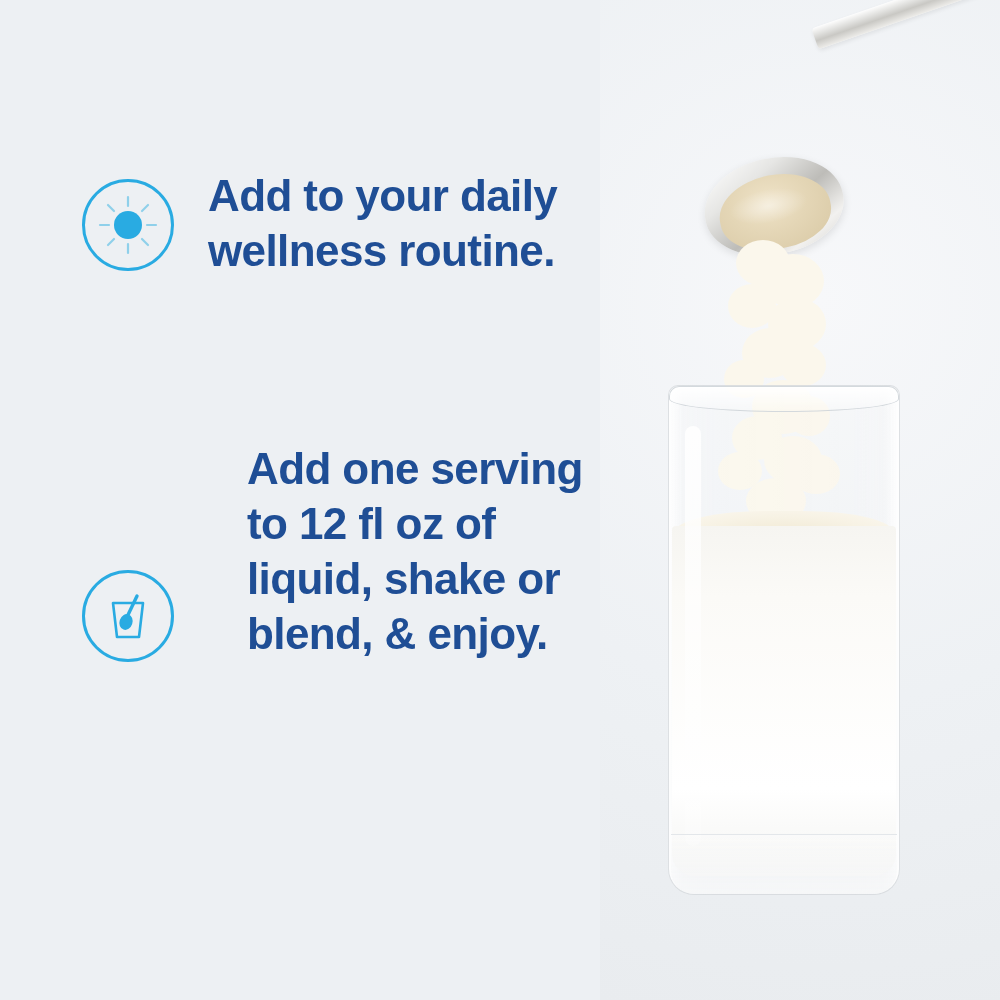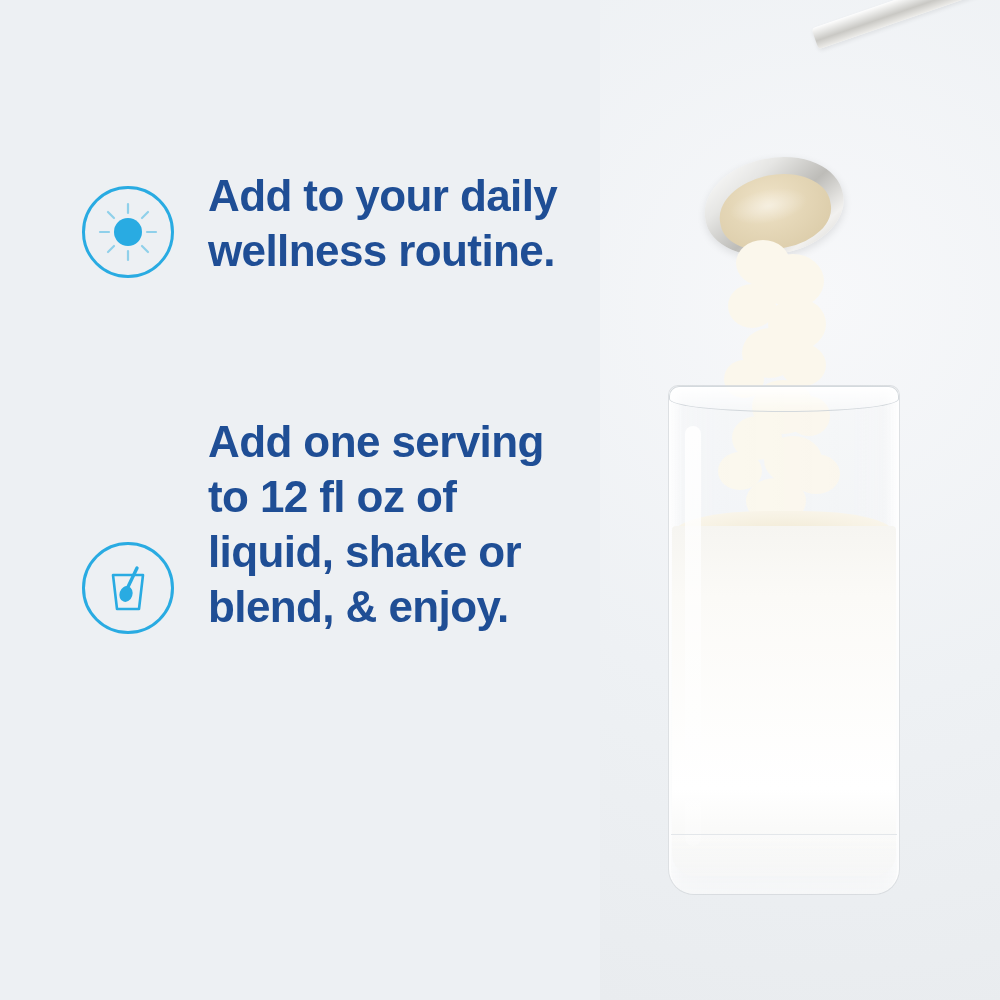--- a/index.html
+++ b/index.html
@@ -9,23 +9,23 @@
     font-family:"Liberation Sans", sans-serif;
     background:#edf0f3;
     position:relative;
     overflow:hidden;
   }
   #stage { position:absolute; inset:0; background:#edf0f3; }
 
   
   .instructions { position:absolute; left:0; top:0; width:620px; height:1000px; }
 
-  .step { position:absolute; display:flex; align-items:flex-end; }
+  .step { position:absolute; display:flex; align-items:center; }
   .step-1 { left:82px; top:168px; }
-  .step-2 { left:82px; top:412px; }
+  .step-2 { left:82px; top:440px;gap:39px; }
 
   .icon-badge {
     width:92px; height:92px; flex:0 0 92px;
     border:3px solid #29abe2; border-radius:50%;
     position:relative; background:transparent;
   }
   .step-1 .icon-badge { margin-top:4px; }
   .step-2 .icon-badge { margin-top:130px; }
 
   .icon-badge svg { position:absolute; left:50%; top:50%; transform:translate(-50%,-50%); }

